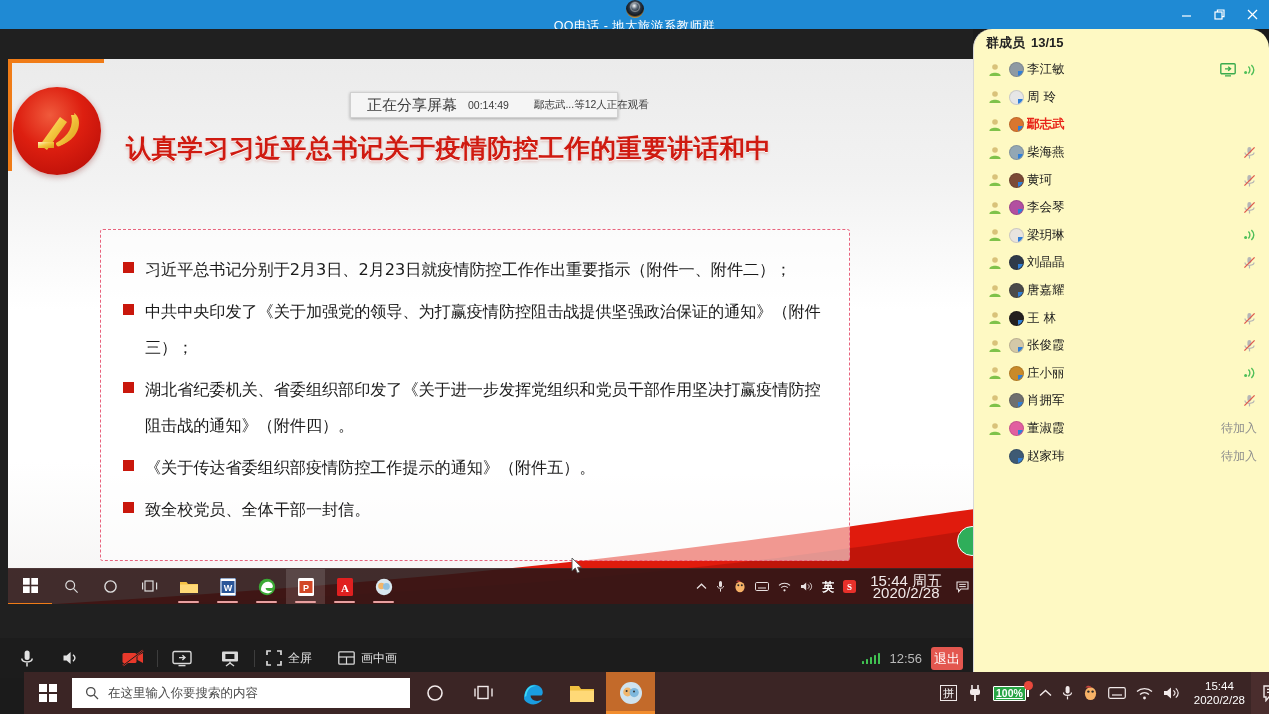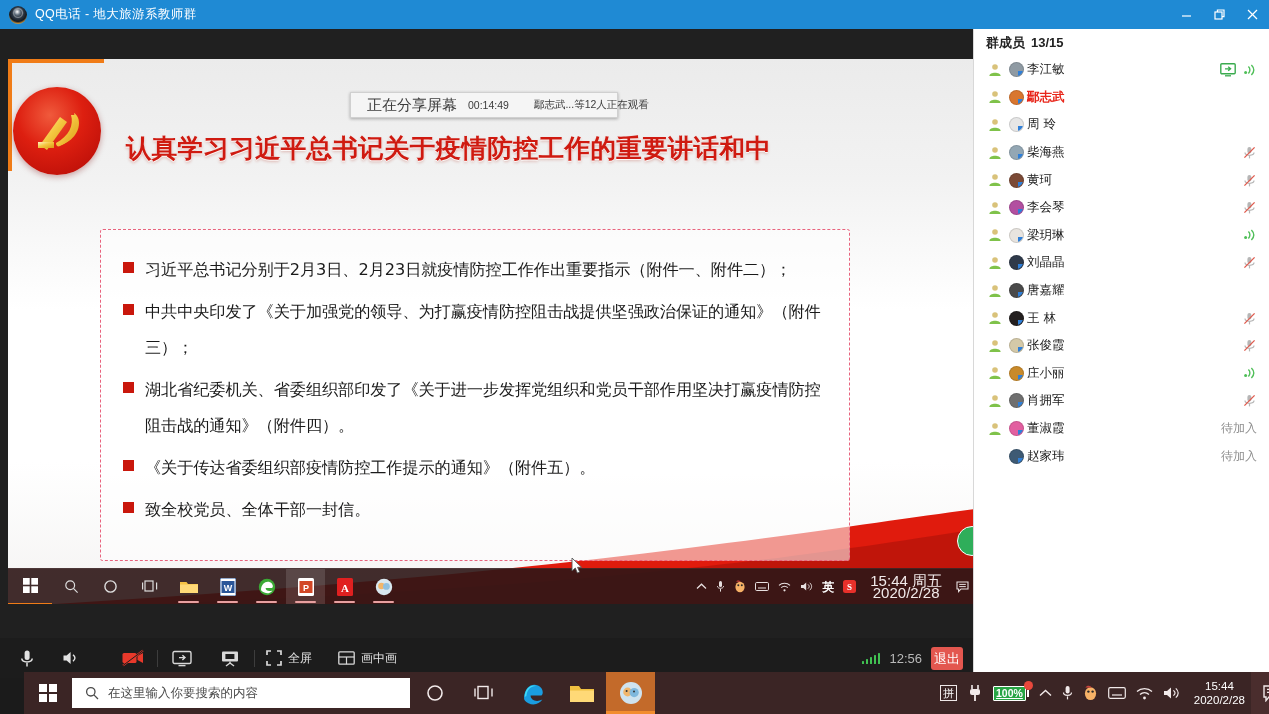--- a/index.html
+++ b/index.html
@@ -10,21 +10,21 @@
     font-family: "Liberation Sans", "DejaVu Sans", sans-serif;
   }
 
   #app { position: relative; width: 1269px; height: 714px; }
 
   
   .titlebar {
     position: absolute; top: 0; left: 0;
     width: 1269px; height: 29px;
     background: #1f8ad4;
-    display: flex; align-items: center;
+    display: flex; align-items: center; flex-direction: column;
   }
   .tb-logo {
     width: 18px; height: 18px; margin-left: 9px; margin-right: 8px;
     border-radius: 50%;
     background: radial-gradient(circle at 50% 38%, #fdfdfd 0%, #cfd4d8 24%, #2a3542 40%, #141a22 60%, #f0a93a 78%, #e08a16 100%);
     position: relative; flex: none;
   }
   .tb-logo::after {
     content: ""; position: absolute; left: 5px; top: 3px;
     width: 8px; height: 8px; border-radius: 50%;
@@ -191,23 +191,24 @@
     background: #e3574f; color: #ffffff; font-size: 13px;
     padding: 5px 3px; border-radius: 3px; line-height: 1;
   }
   .signal { display: flex; align-items: flex-end; gap: 1.5px; height: 12px; }
   .signal i { width: 2.5px; background: #41c152; display: block; border-radius: .5px; }
 
   
   .panel {
     position: absolute; left: 973px; top: 29px;
     width: 296px; height: 685px;
-    background: #ffffff;
+    background: #fef9c3;
     border-left: 1px solid #d8d8d8;
     overflow: hidden;
+    border-radius: 19px;
   }
   .panel-head {
     height: 27px; display: flex; align-items: center;
     padding-left: 12px;
     color: #222; font-size: 13px; font-weight: bold;
   }
   .member {
     height: 27.6px; display: flex; align-items: center;
     padding-left: 14px; padding-right: 12px;
   }
@@ -621,33 +622,33 @@
             </span>
           </span>
         </div>
         <div class="member">
           <span class="m-person">
             <svg width="14" height="14" viewBox="0 0 14 14">
               <circle cx="7" cy="4" r="2.8" fill="#d9c27a"></circle>
               <path d="M1.4,13 C1.4,8.8 12.6,8.8 12.6,13 Z" fill="#7fc24a"></path>
             </svg>
           </span>
+          <span class="m-avatar" style="background: rgb(230, 230, 230);"></span>
+          <span class="m-name">周 玲</span>
+          <span class="m-right"></span>
+        </div>
+        <div class="member">
+          <span class="m-person">
+            <svg width="14" height="14" viewBox="0 0 14 14">
+              <circle cx="7" cy="4" r="2.8" fill="#d9c27a"></circle>
+              <path d="M1.4,13 C1.4,8.8 12.6,8.8 12.6,13 Z" fill="#7fc24a"></path>
+            </svg>
+          </span>
           <span class="m-avatar" style="background: rgb(217, 118, 47);"></span>
           <span class="m-name self">鄢志武</span>
-          <span class="m-right"></span>
-        </div>
-        <div class="member">
-          <span class="m-person">
-            <svg width="14" height="14" viewBox="0 0 14 14">
-              <circle cx="7" cy="4" r="2.8" fill="#d9c27a"></circle>
-              <path d="M1.4,13 C1.4,8.8 12.6,8.8 12.6,13 Z" fill="#7fc24a"></path>
-            </svg>
-          </span>
-          <span class="m-avatar" style="background: rgb(230, 230, 230);"></span>
-          <span class="m-name">周 玲</span>
           <span class="m-right"></span>
         </div>
         <div class="member">
           <span class="m-person">
             <svg width="14" height="14" viewBox="0 0 14 14">
               <circle cx="7" cy="4" r="2.8" fill="#d9c27a"></circle>
               <path d="M1.4,13 C1.4,8.8 12.6,8.8 12.6,13 Z" fill="#7fc24a"></path>
             </svg>
           </span>
           <span class="m-avatar" style="background: rgb(147, 167, 180);"></span>

